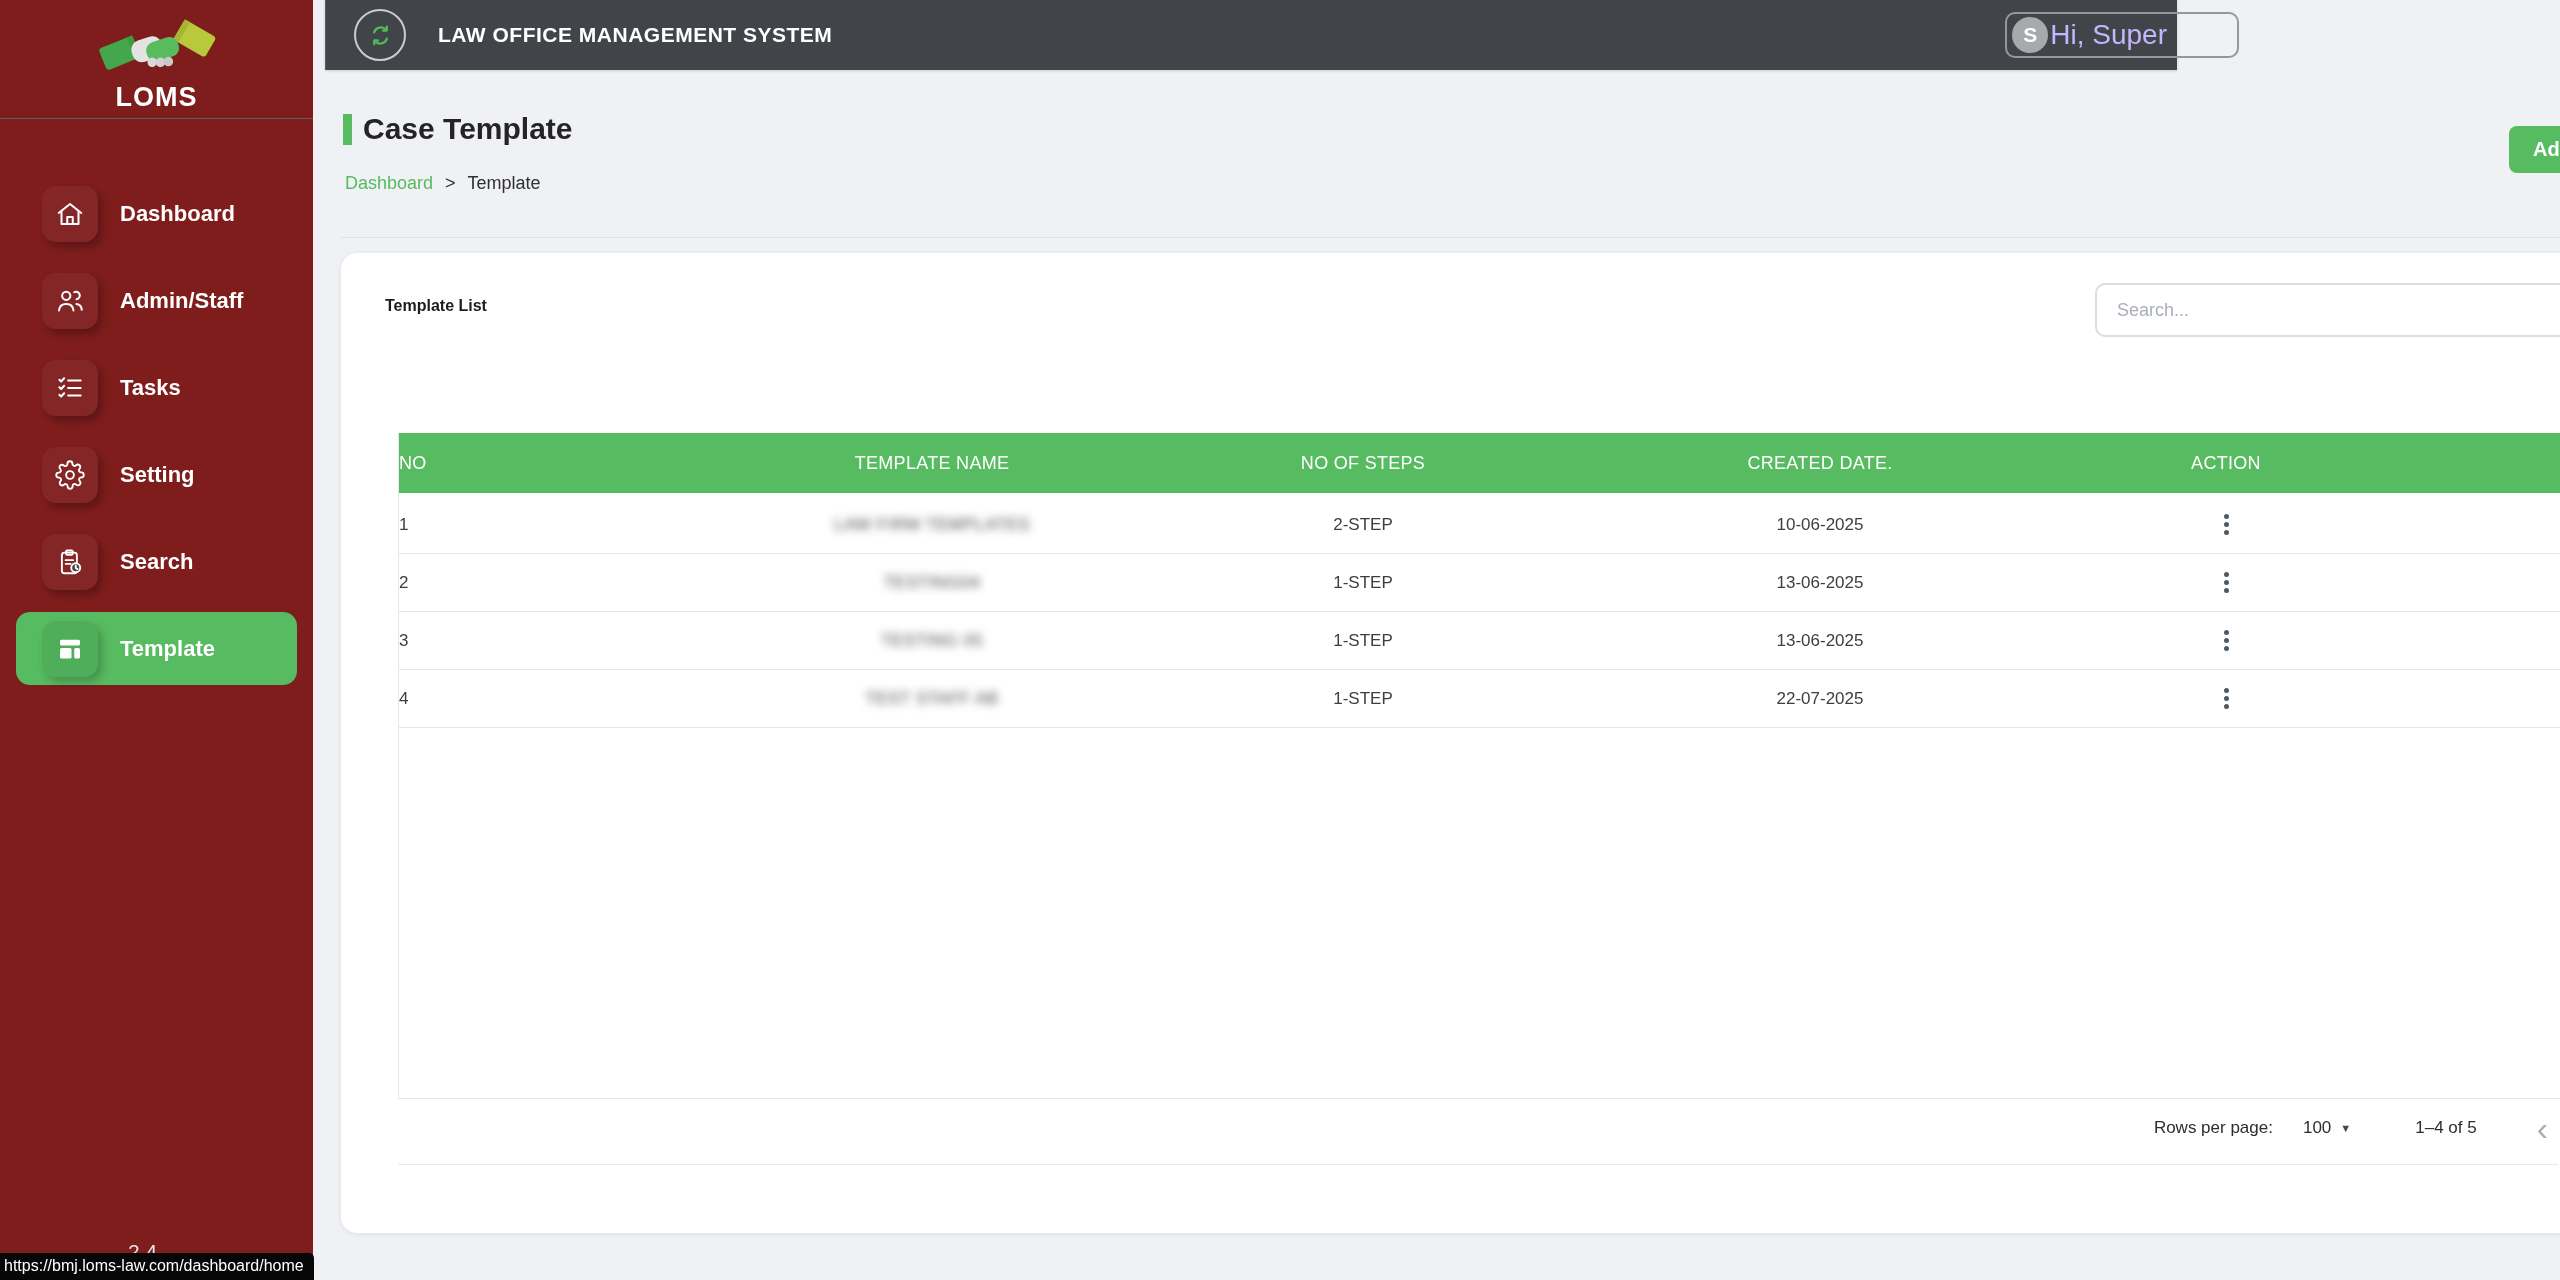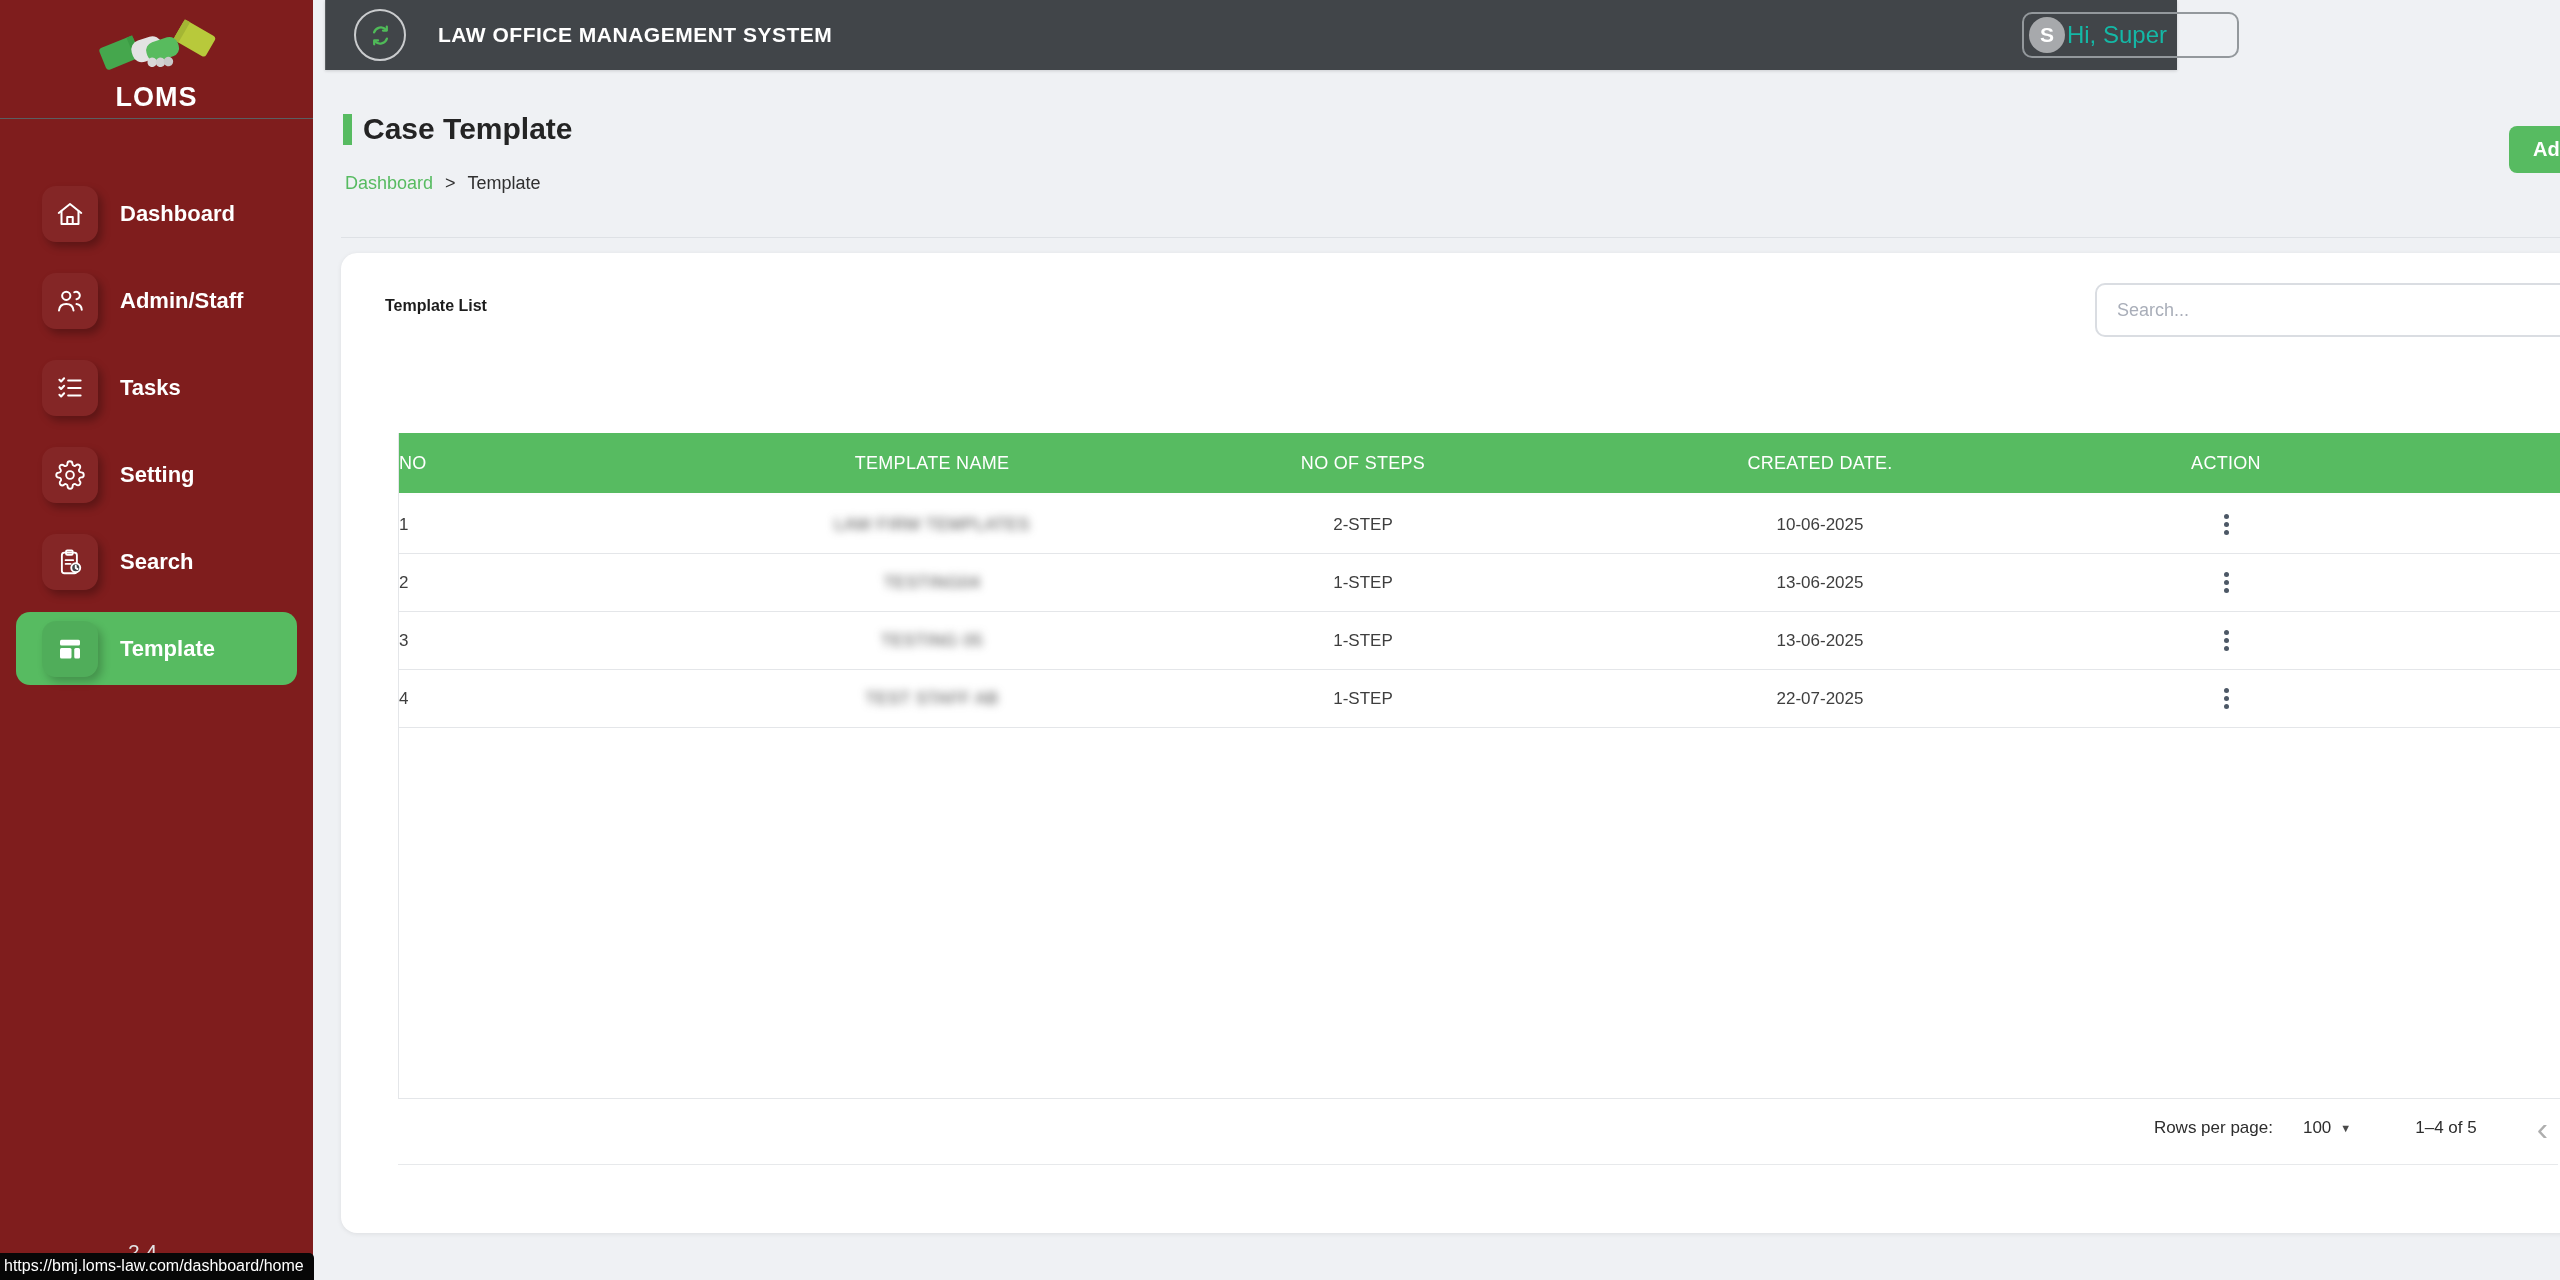--- a/index.html
+++ b/index.html
@@ -27,21 +27,21 @@
      border-left:1px solid #585c5f;display:flex;align-items:center;padding-left:28px;box-sizing:border-box;
      box-shadow:0 1px 3px rgba(0,0,0,0.15);z-index:4;margin-left:12px;}
   .refresh-btn{width:52px;height:52px;border-radius:50%;border:2px solid #caccce;display:flex;align-items:center;justify-content:center;
      margin-right:32px;cursor:pointer;flex:0 0 auto;background:transparent;}
   .topbar-title{color:#fff;font-size:21px;font-weight:700;letter-spacing:0.5px;white-space:nowrap;}
   .topbar-spacer{flex:1;}
   .user-btn{height:46px;border:2px solid #93989c;border-radius:10px;display:flex;align-items:center;
      padding:0 70px 0 5px;margin-right:-62px;cursor:pointer;background:transparent;}
   .avatar{width:36px;height:36px;border-radius:50%;background:#a7a9ac;color:#fff;font-size:21px;font-weight:700;
      display:flex;align-items:center;justify-content:center;}
-  .user-greeting{color:#14b8a6;font-size:24px;margin-left:2px;white-space:nowrap;}
+  .user-greeting{color:#c4b5fd;font-size:28px;margin-left:2px;white-space:nowrap;}
   
   .main{position:absolute;left:313px;top:70px;width:2066px;height:1210px;}
   .page-title-row{position:absolute;left:30px;top:42px;display:flex;align-items:center;}
   .title-accent{width:9px;height:31px;background:#57bb61;margin-right:11px;}
   .page-title{font-size:30px;font-weight:700;color:#242424;}
   .breadcrumb{position:absolute;left:32px;top:103px;font-size:18px;display:flex;align-items:center;gap:12px;}
   .crumb-link{color:#57bb61;cursor:pointer;}
   .crumb-sep{color:#303030;}
   .crumb-current{color:#303030;}
   .add-btn{position:absolute;left:2196px;top:56px;height:47px;width:210px;background:#57bb61;border:none;border-radius:8px;

